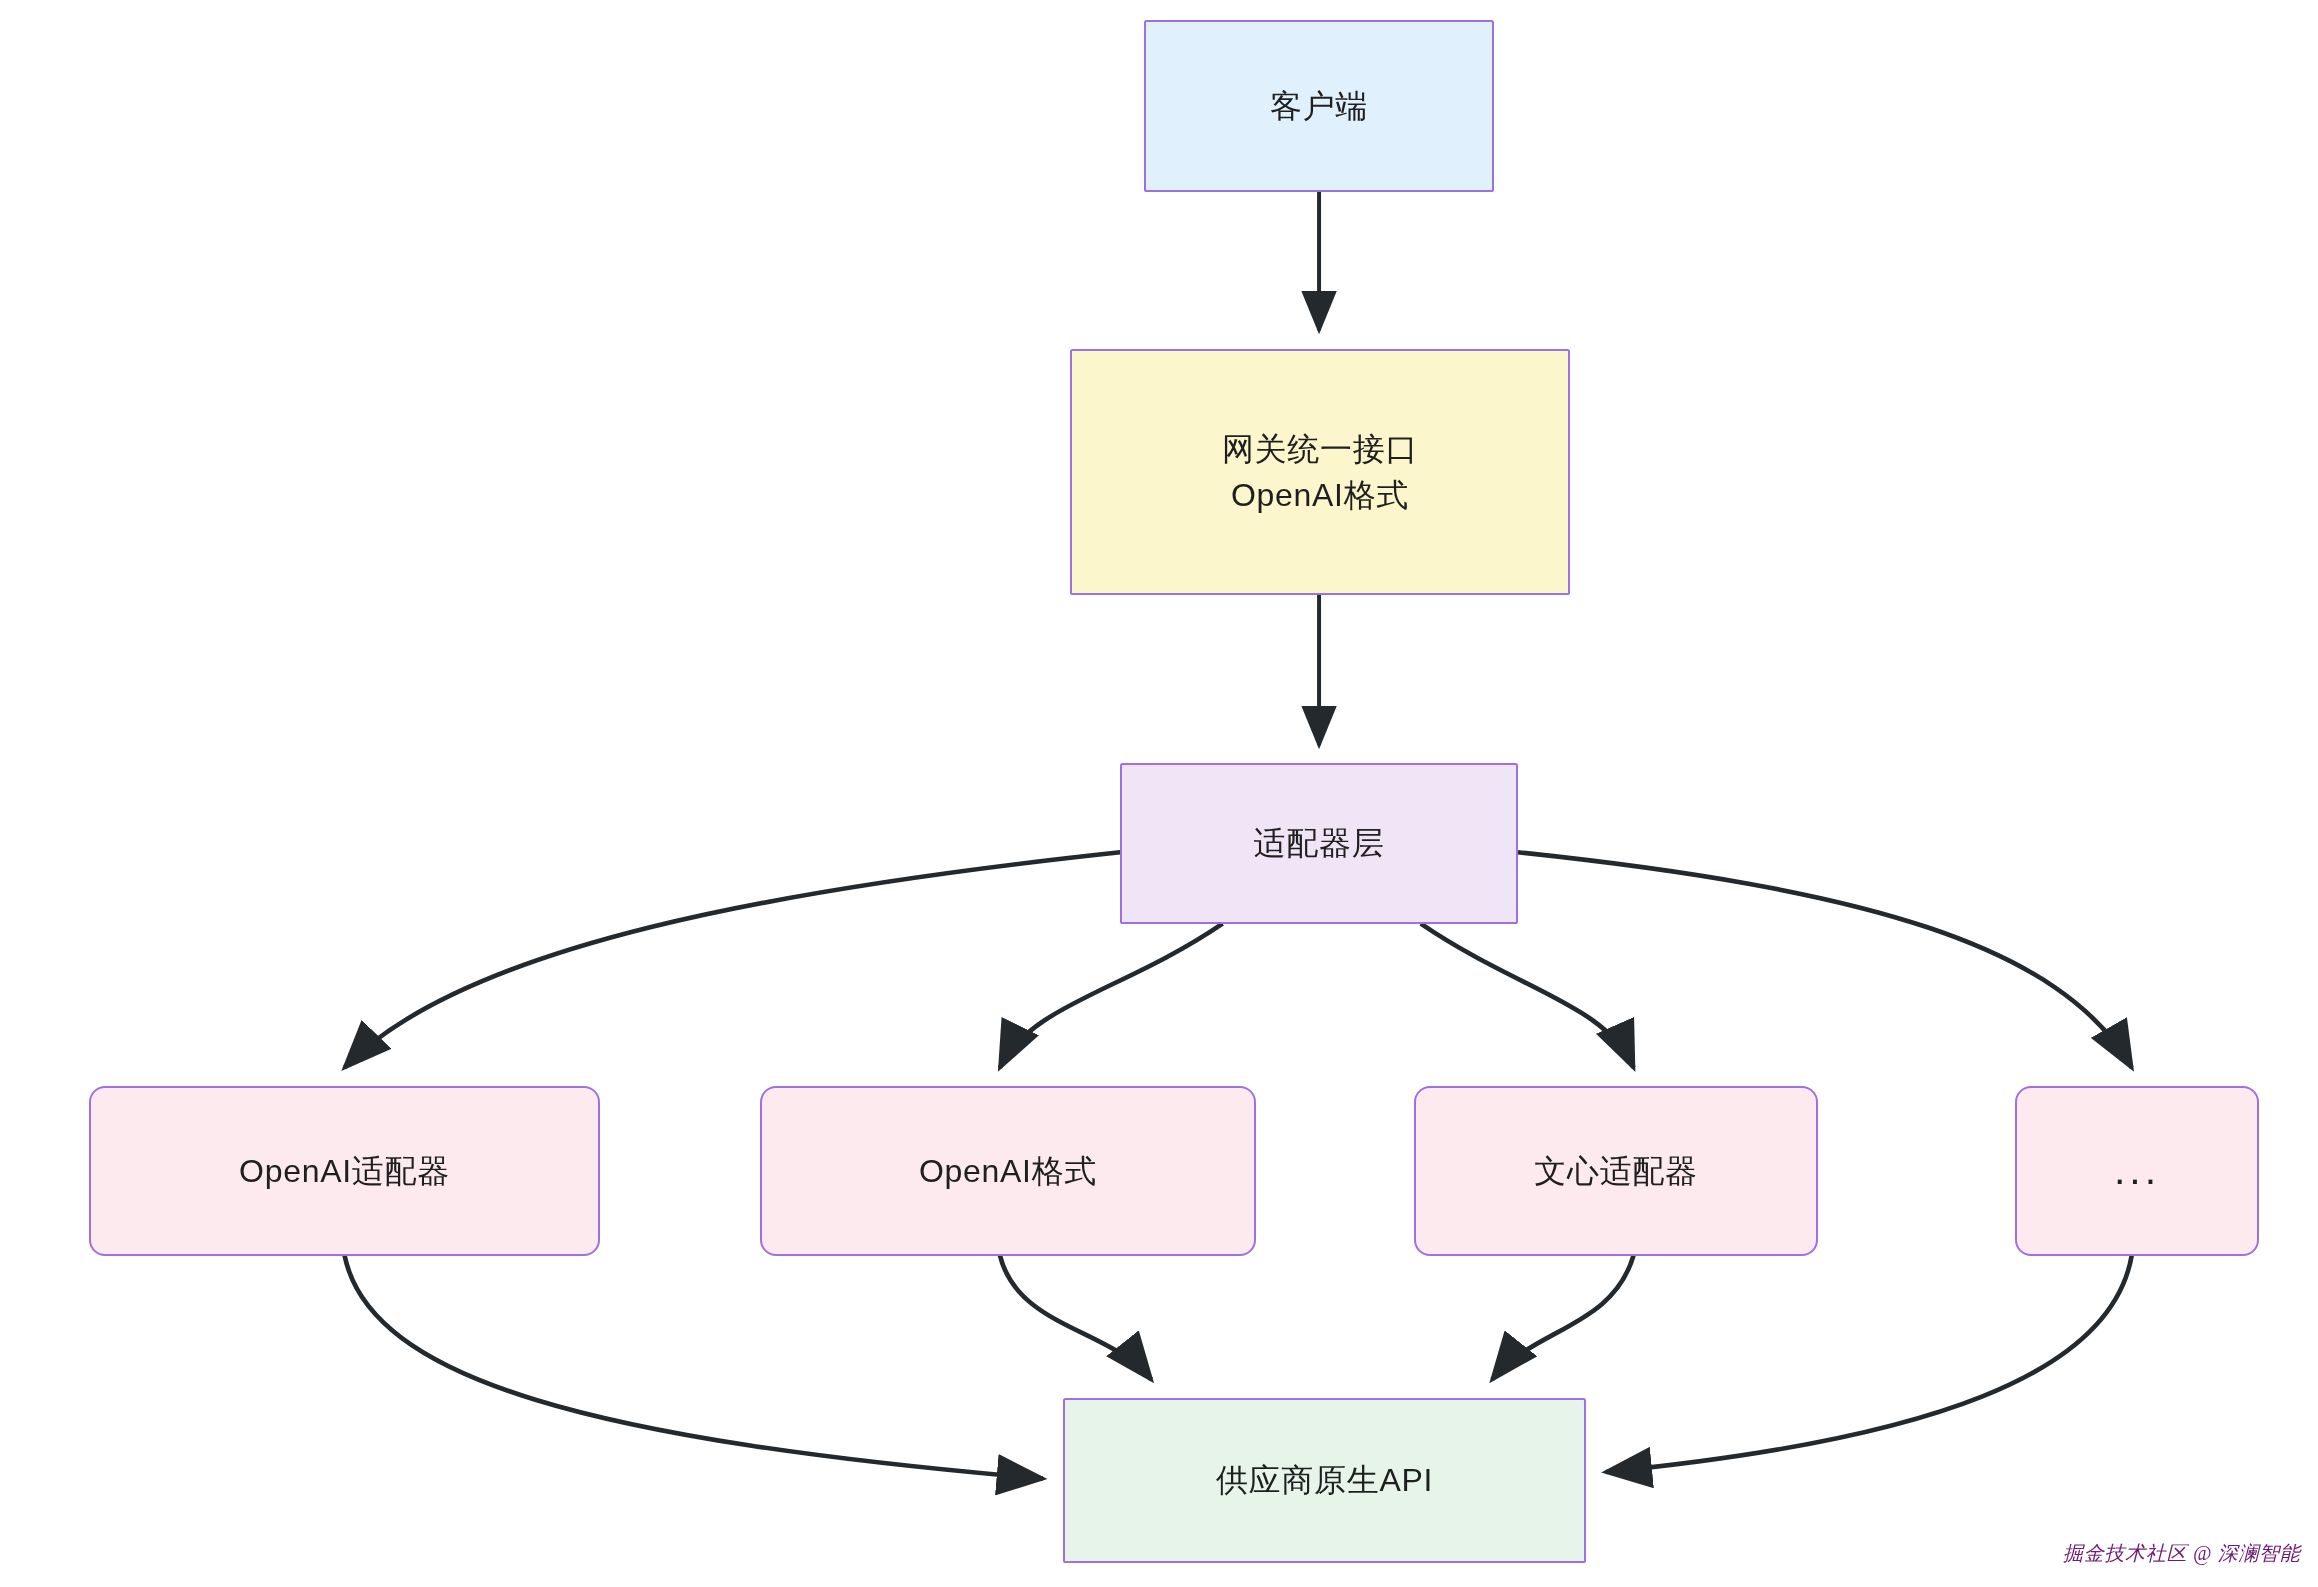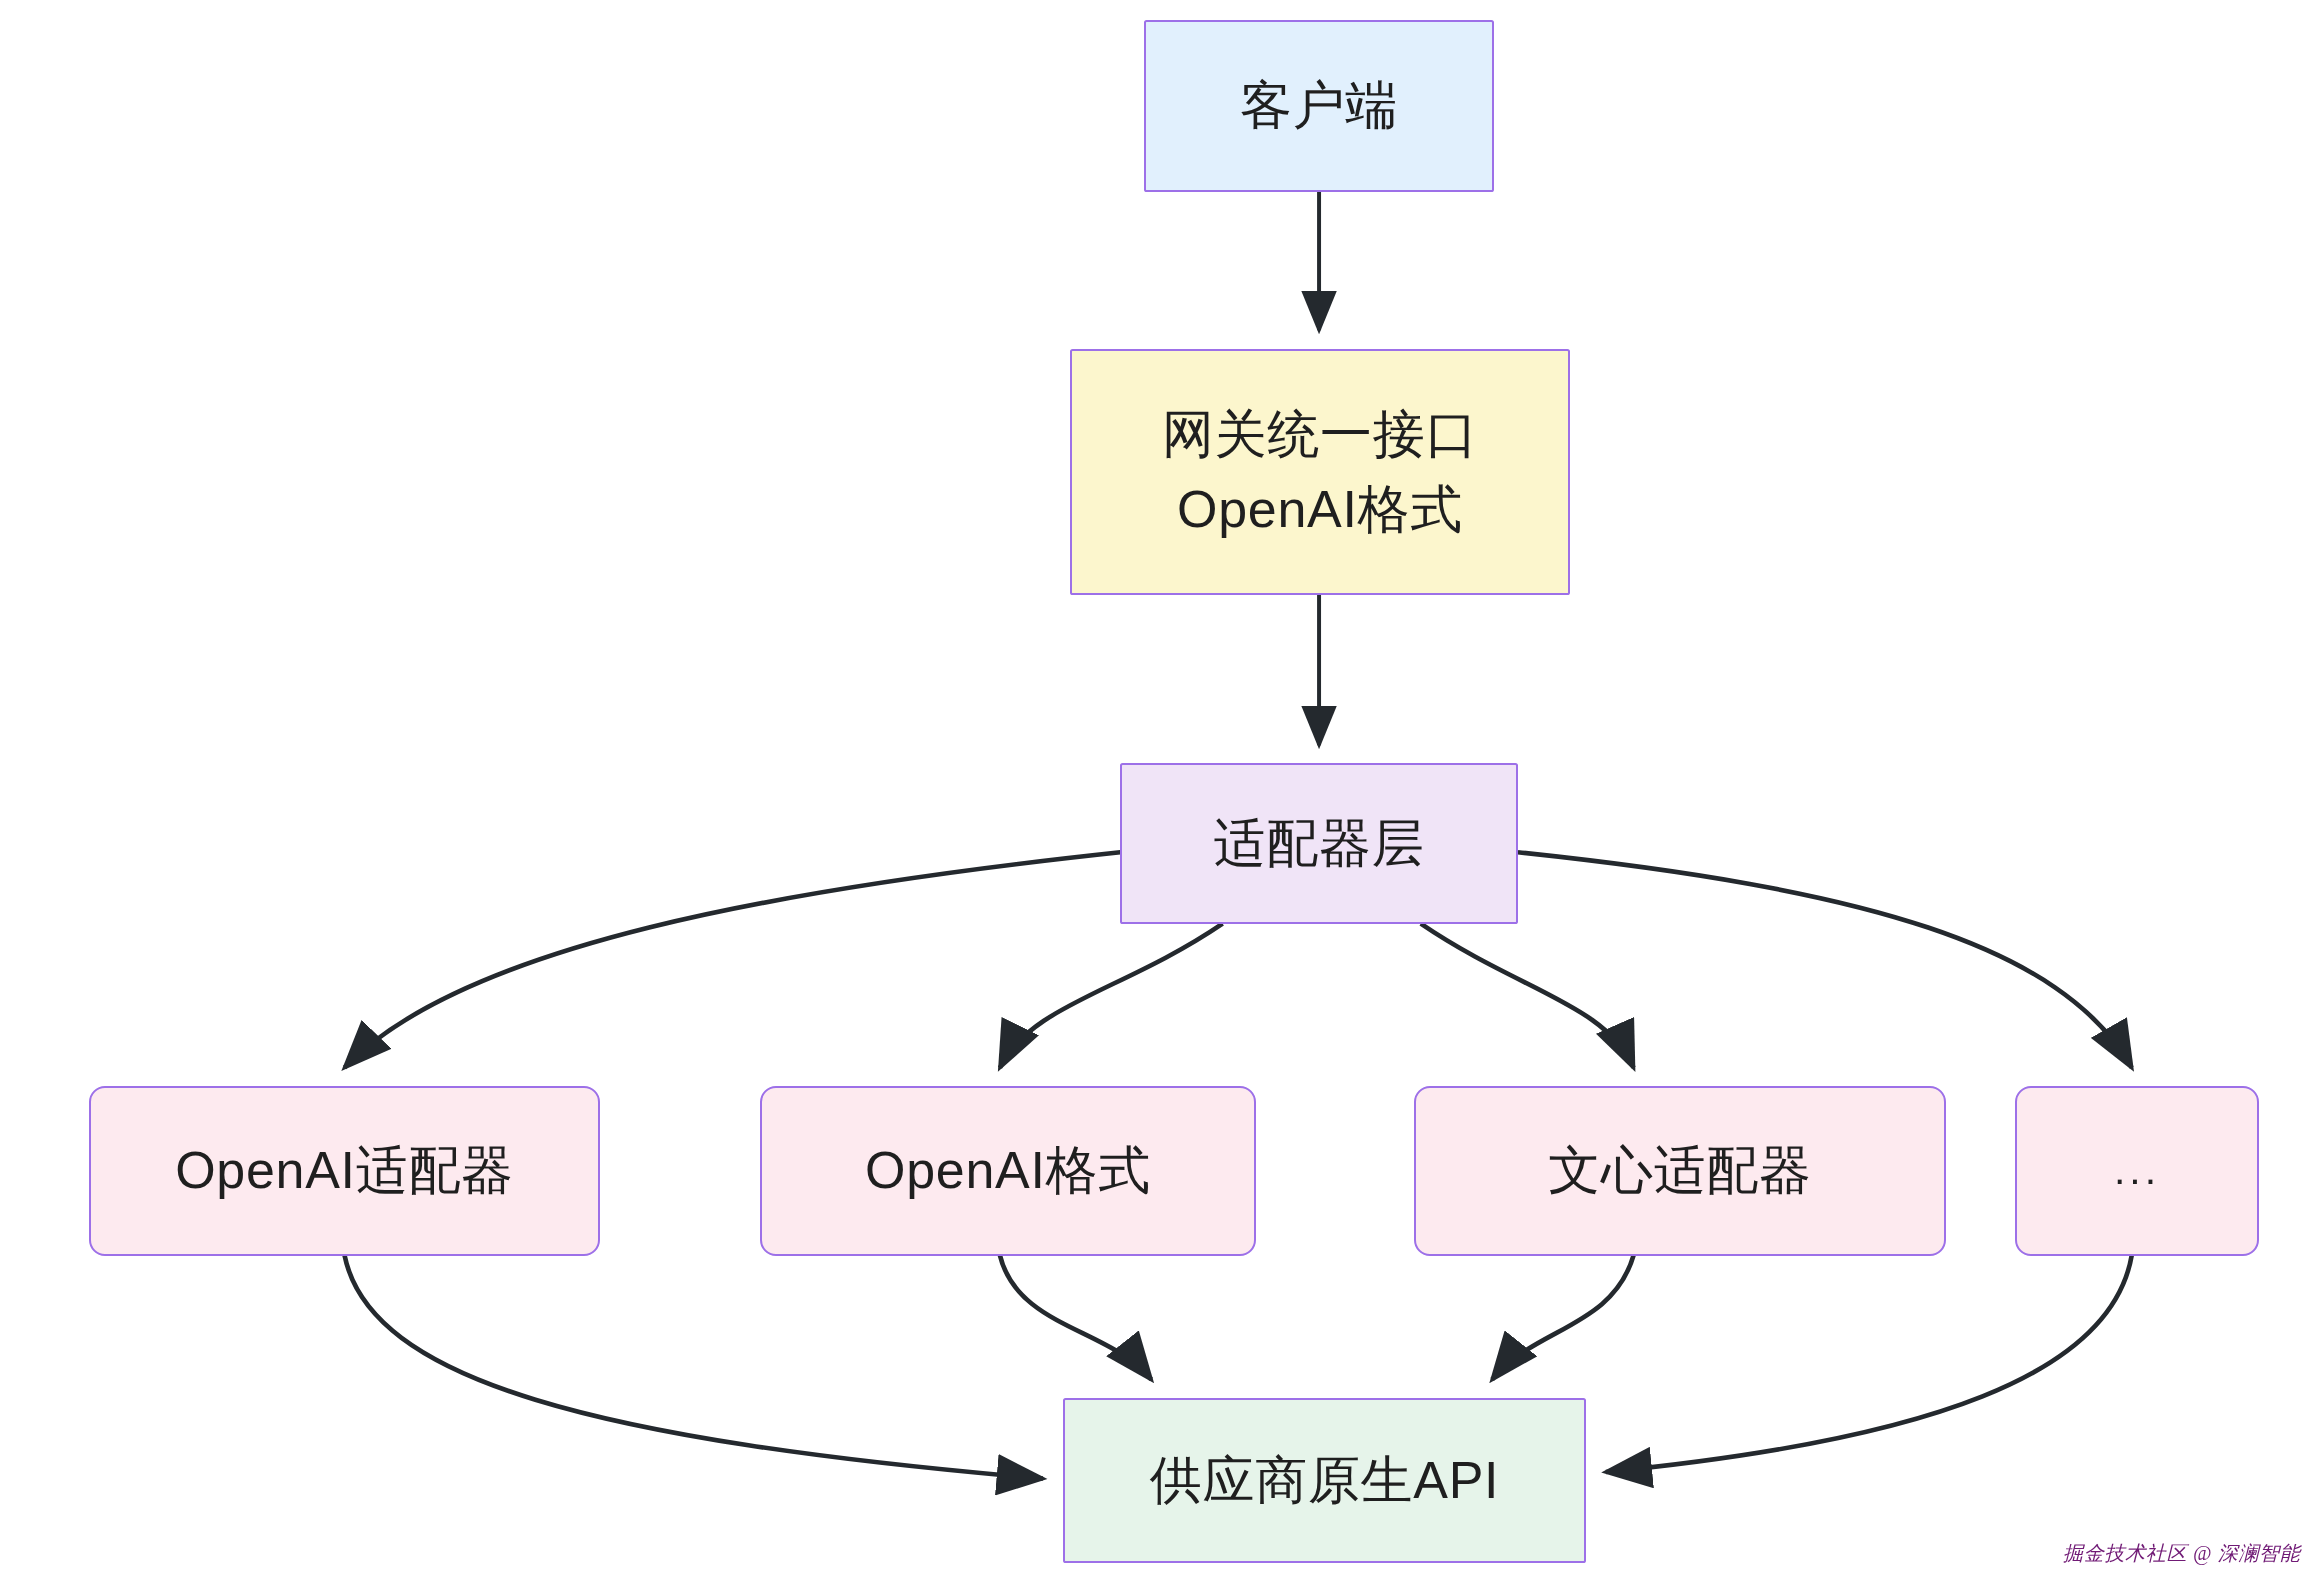--- a/index.html
+++ b/index.html
@@ -29,21 +29,21 @@
     position: absolute;
     box-sizing: border-box;
     border: 2.6px solid #9d70e8;
     border-radius: 2.6px;
     display: flex;
     flex-direction: column;
     align-items: center;
     justify-content: center;
     text-align: center;
     color: #1f1f1f;
-    font-size: 52px;
+    font-size: 32px;
     line-height: 1.45;
     letter-spacing: 0.7px;
     white-space: nowrap;
   }
   .node-line { display: block; }
   .n-client   { background: #e1f0fd; }
   .n-gateway  { background: #fcf6cd; }
   .n-adapter  { background: #f0e4f7; }
   .n-pink     { background: #fdeaef; border-radius: 16px; }
   .n-green    { background: #e6f4ea; }
@@ -107,21 +107,21 @@
   </div>
 
   <div class="node n-pink" style="left:89px; top:1086px; width:511px; height:170px;">
     <span class="node-line">OpenAI适配器</span>
   </div>
 
   <div class="node n-pink" style="left:760px; top:1086px; width:496px; height:170px;">
     <span class="node-line">OpenAI格式</span>
   </div>
 
-  <div class="node n-pink" style="left:1414px; top:1086px; width:532px; height:170px;">
+  <div class="node n-pink" style="left:1414px; top:1086px; width:404px; height:170px;">
     <span class="node-line">文心适配器</span>
   </div>
 
   <div class="node n-pink n-ellipsis" style="left:2015px; top:1086px; width:244px; height:170px;">
     <span class="node-line">...</span>
   </div>
 
   <div class="node n-green" style="left:1063px; top:1398px; width:523px; height:165px;">
     <span class="node-line">供应商原生API</span>
   </div>

